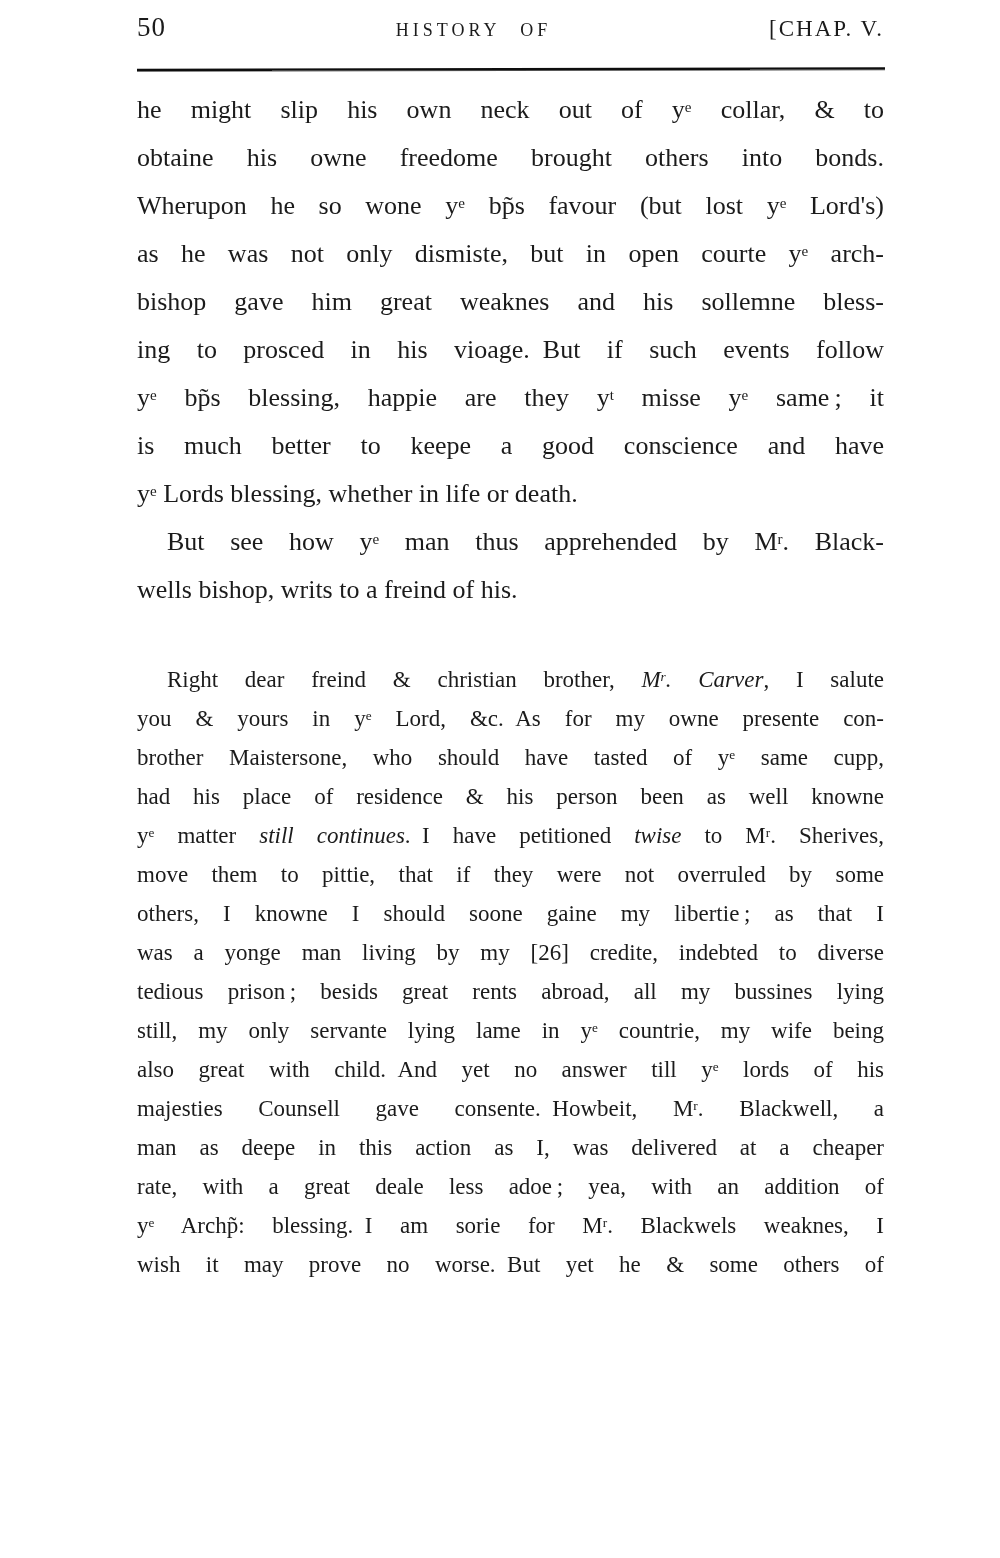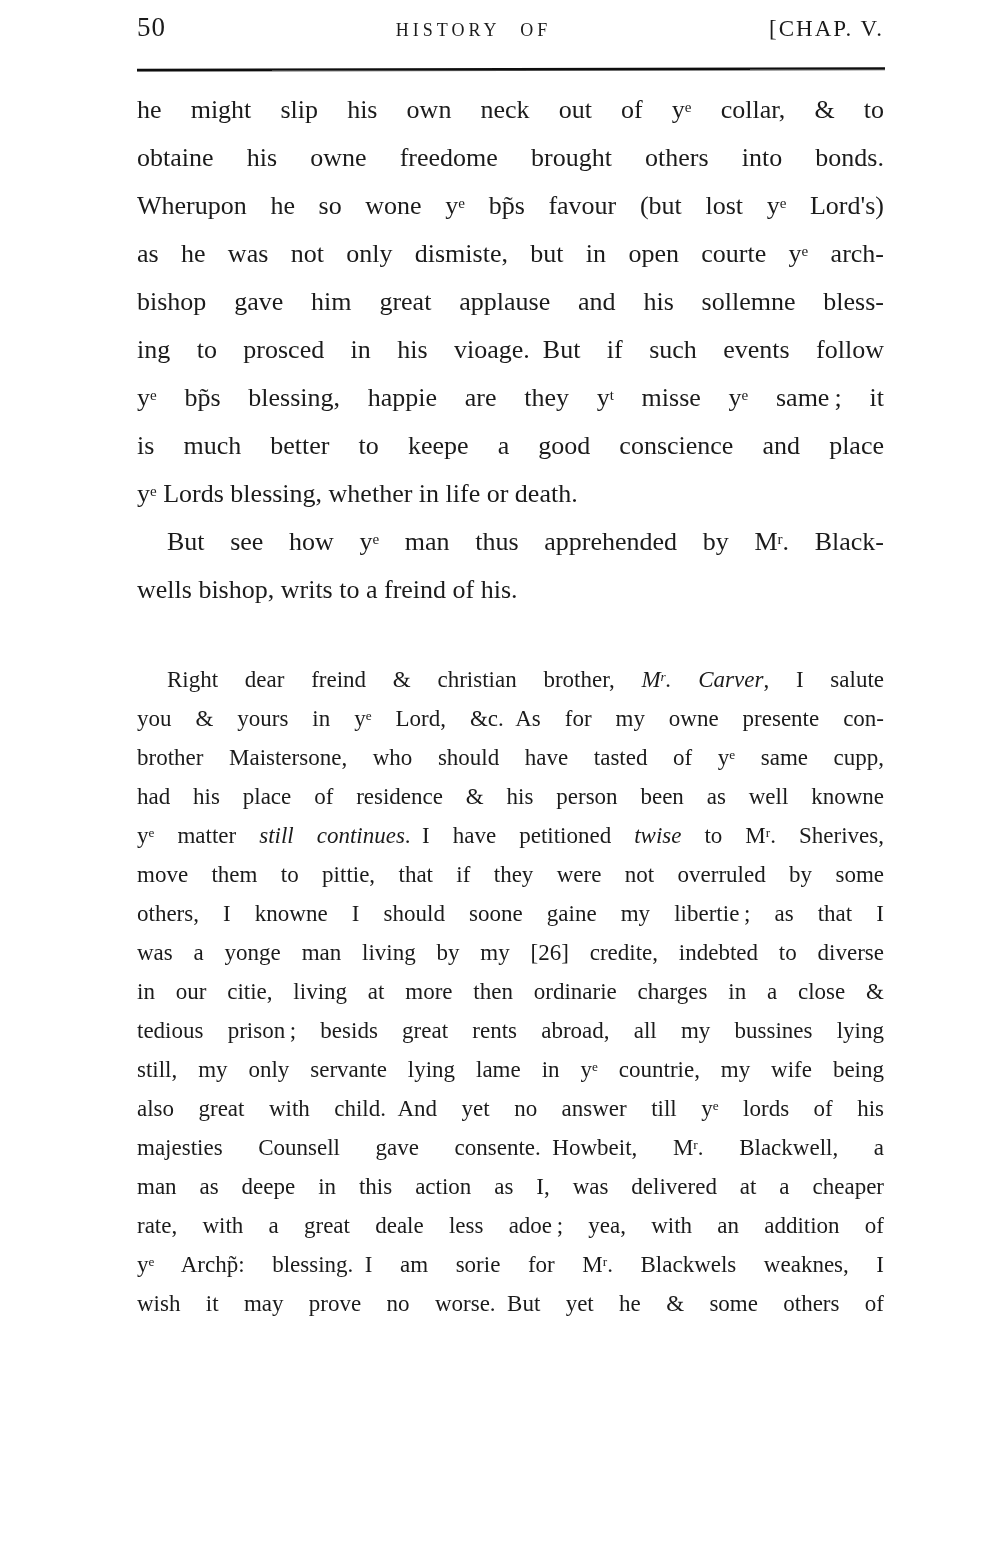--- a/index.html
+++ b/index.html
@@ -90,42 +90,41 @@
     <span class="chapter-label">[CHAP. V.</span>
   </div>
 
   <div class="head-rule"></div>
 
   <div class="para p-main no-fill-last" id="paragraph-1">
       <div class="line">he might slip his own neck out of y<sup>e</sup> collar, &amp; to</div>
       <div class="line">obtaine his owne freedome brought others into bonds.</div>
       <div class="line">Wherupon he so wone y<sup>e</sup> bp̃s favour (but lost y<sup>e</sup> Lord's)</div>
       <div class="line">as he was not only dismiste, but in open courte y<sup>e</sup> arch-</div>
-      <div class="line">bishop gave him great applause and his sollemne bless-</div>
+      <div class="line">bishop gave him great weaknes and his sollemne bless-</div>
       <div class="line">ing to prosced in his vioage. But if such events follow</div>
       <div class="line">y<sup>e</sup> bp̃s blessing, happie are they y<sup>t</sup> misse y<sup>e</sup> same ; it</div>
-      <div class="line">is much better to keepe a good conscience and place</div>
+      <div class="line">is much better to keepe a good conscience and have</div>
       <div class="line">y<sup>e</sup> Lords blessing, whether in life or death.</div>
     </div>
 
   <div class="para p-main no-fill-last indent-first" id="paragraph-2">
       <div class="line">But see how y<sup>e</sup> man thus apprehended by M<sup>r</sup>. Black-</div>
       <div class="line">wells bishop, writs to a freind of his.</div>
     </div>
 
   <div class="para p-letter indent-first" id="letter-block">
       <div class="line">Right dear freind &amp; christian brother, <i>M<sup>r</sup>. Carver</i>, I salute</div>
       <div class="line">you &amp; yours in y<sup>e</sup> Lord, &amp;c. As for my owne presente con-</div>
       <div class="line">brother Maistersone, who should have tasted of y<sup>e</sup> same cupp,</div>
       <div class="line">had his place of residence &amp; his person been as well knowne</div>
       <div class="line">y<sup>e</sup> matter <i>still continues</i>. I have petitioned <i>twise</i> to M<sup>r</sup>. Sherives,</div>
       <div class="line">move them to pittie, that if they were not overruled by some</div>
       <div class="line">others, I knowne I should soone gaine my libertie ; as that I</div>
       <div class="line">was a yonge man living by my [26] credite, indebted to diverse</div>
-      <div class="line">in our citie, living at more then ordinarie charges in a close &amp;</div>
       <div class="line">tedious prison ; besids great rents abroad, all my bussines lying</div>
       <div class="line">still, my only servante lying lame in y<sup>e</sup> countrie, my wife being</div>
       <div class="line">also great with child. And yet no answer till y<sup>e</sup> lords of his</div>
       <div class="line">majesties Counsell gave consente. Howbeit, M<sup>r</sup>. Blackwell, a</div>
       <div class="line">man as deepe in this action as I, was delivered at a cheaper</div>
       <div class="line">rate, with a great deale less adoe ; yea, with an addition of</div>
       <div class="line">y<sup>e</sup> Archp̃: blessing. I am sorie for M<sup>r</sup>. Blackwels weaknes, I</div>
       <div class="line">wish it may prove no worse. But yet he &amp; some others of</div>
     </div>
 

